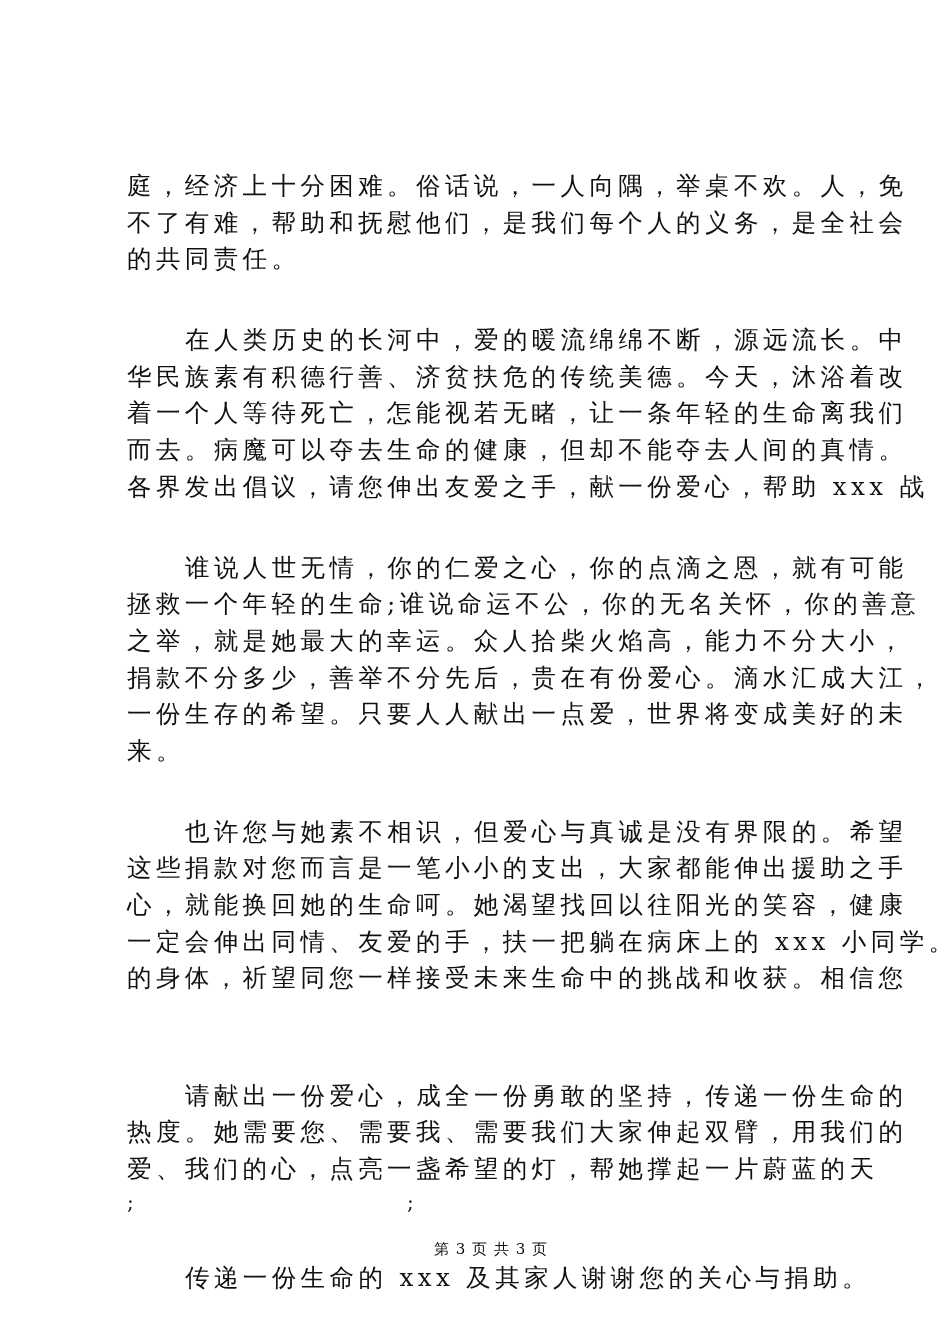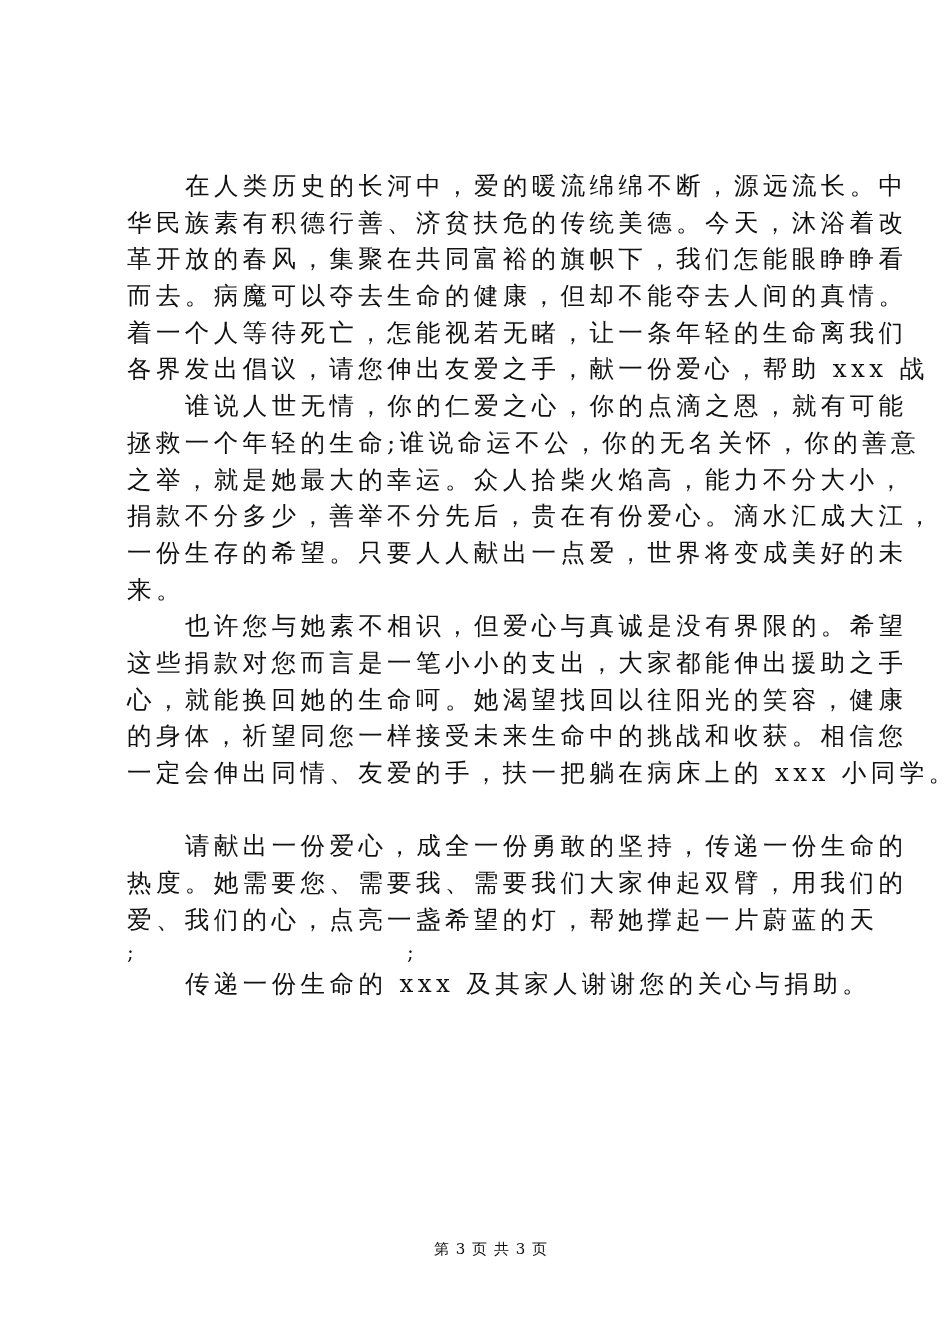--- a/index.html
+++ b/index.html
@@ -7,60 +7,64 @@
   .page {
     position: absolute; left: 0; top: 0; width: 950px; height: 1344px; background: #ffffff;
   }
   .body-text {
     position: absolute; left: 127px; top: 168px; width: 710px;
     font-family: "DejaVu Serif", "Liberation Serif", serif;
     font-size: 24.5px; line-height: 36.7px; color: #111111;
     letter-spacing: 4.4px;
   }
   .line { white-space: pre; height: 36.7px; }
-  .indent { padding-left: 58px; }
+  .indent { padding-left: 58px; margin-top: 44px; }
   .blank { height: 36.7px; }
   .semis { white-space: pre; height: 28px; line-height: 28px; font-size: 20px; }
   .footer {
     position: absolute; top: 1240px; left: 0; width: 950px; text-align: center;
     font-family: "DejaVu Serif", "Liberation Serif", serif;
     font-size: 15px; color: #111111; letter-spacing: 1px; padding-left: 16px;
   }
 </style>
 </head>
 <body>
 
 <div class="page">
   <div class="body-text">
 
+    <div>
+      <div class="line">庭，经济上十分困难。俗话说，一人向隅，举桌不欢。人，免</div>
+      <div class="line">不了有难，帮助和抚慰他们，是我们每个人的义务，是全社会</div>
+      <div class="line">的共同责任。</div>
+    </div>
 
     <div>
       <div class="line indent">在人类历史的长河中，爱的暖流绵绵不断，源远流长。中</div>
       <div class="line">华民族素有积德行善、济贫扶危的传统美德。今天，沐浴着改</div>
-      <div class="line">革开放的春风，集聚在共同富裕的旗帜下，我们怎能眼睁睁看</div>
+      <div class="line">着一个人等待死亡，怎能视若无睹，让一条年轻的生命离我们</div>
       <div class="line">而去。病魔可以夺去生命的健康，但却不能夺去人间的真情。</div>
-      <div class="line">着一个人等待死亡，怎能视若无睹，让一条年轻的生命离我们</div>
       <div class="line">各界发出倡议，请您伸出友爱之手，献一份爱心，帮助 xxx 战</div>
     </div>
 
     <div>
       <div class="line indent">谁说人世无情，你的仁爱之心，你的点滴之恩，就有可能</div>
       <div class="line">拯救一个年轻的生命;谁说命运不公，你的无名关怀，你的善意</div>
       <div class="line">之举，就是她最大的幸运。众人拾柴火焰高，能力不分大小，</div>
       <div class="line">捐款不分多少，善举不分先后，贵在有份爱心。滴水汇成大江，</div>
       <div class="line">一份生存的希望。只要人人献出一点爱，世界将变成美好的未</div>
       <div class="line">来。</div>
     </div>
 
     <div>
       <div class="line indent">也许您与她素不相识，但爱心与真诚是没有界限的。希望</div>
       <div class="line">这些捐款对您而言是一笔小小的支出，大家都能伸出援助之手</div>
       <div class="line">心，就能换回她的生命呵。她渴望找回以往阳光的笑容，健康</div>
+      <div class="line">一定会伸出同情、友爱的手，扶一把躺在病床上的 xxx 小同学。</div>
       <div class="line">的身体，祈望同您一样接受未来生命中的挑战和收获。相信您</div>
-      <div class="line">一定会伸出同情、友爱的手，扶一把躺在病床上的 xxx 小同学。</div>
     </div>
 
     <div class="blank"></div>
 
     <div>
       <div class="line indent">请献出一份爱心，成全一份勇敢的坚持，传递一份生命的</div>
       <div class="line">热度。她需要您、需要我、需要我们大家伸起双臂，用我们的</div>
       <div class="line">爱、我们的心，点亮一盏希望的灯，帮她撑起一片蔚蓝的天</div>
     </div>
 

